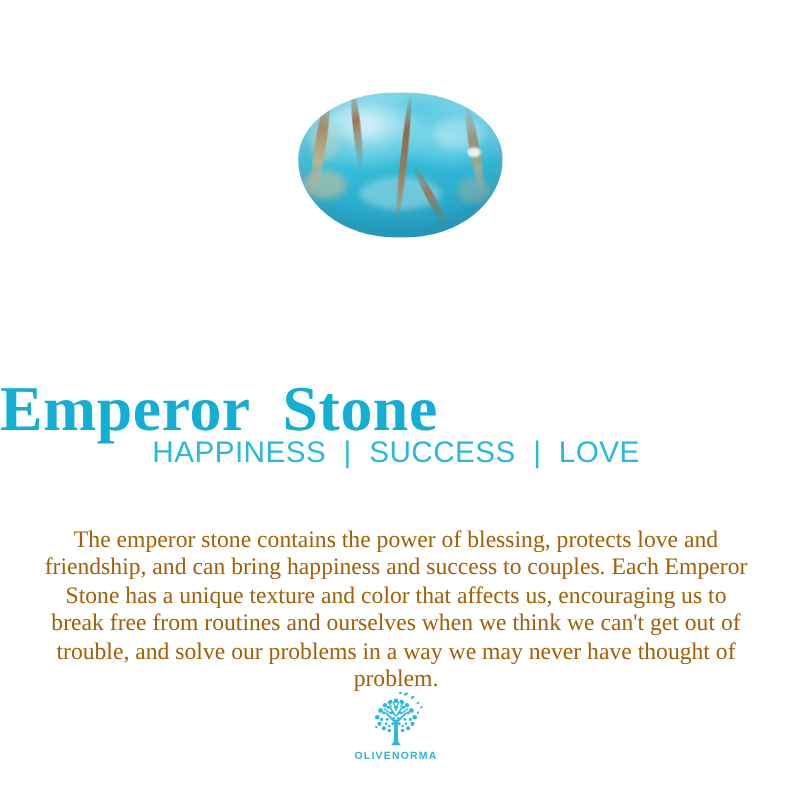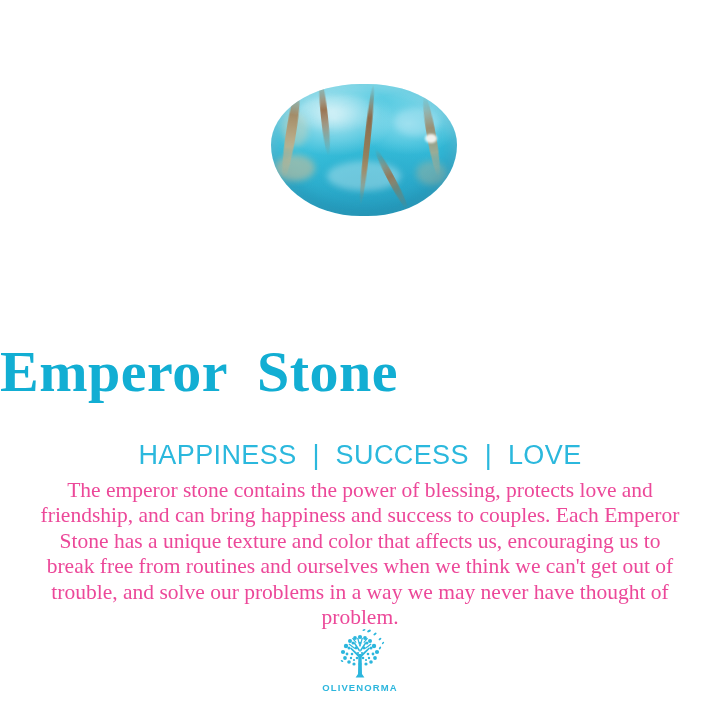--- a/index.html
+++ b/index.html
@@ -108,34 +108,33 @@
     left: 0;
     top: 396px;
     width: 720px;
     text-align: center;
     font-family: "Liberation Sans", sans-serif;
     font-weight: 400;
     font-size: 27px;
     letter-spacing: 0.4px;
     color: #2bb8dd;
     white-space: pre;
-    margin-top: 44px;
   }
 
   
   .body-copy {
     position: absolute;
     left: 38px;
     top: 456px;
     width: 644px;
     text-align: center;
     font-family: "Liberation Serif", serif;
     font-size: 21.5px;
     line-height: 25.6px;
-    color: #ec4899;
+    color: #a16207;
   }
 
   
   .logo {
     position: absolute;
     left: 0;
     top: 628px;
     width: 720px;
     display: flex;
     flex-direction: column;

